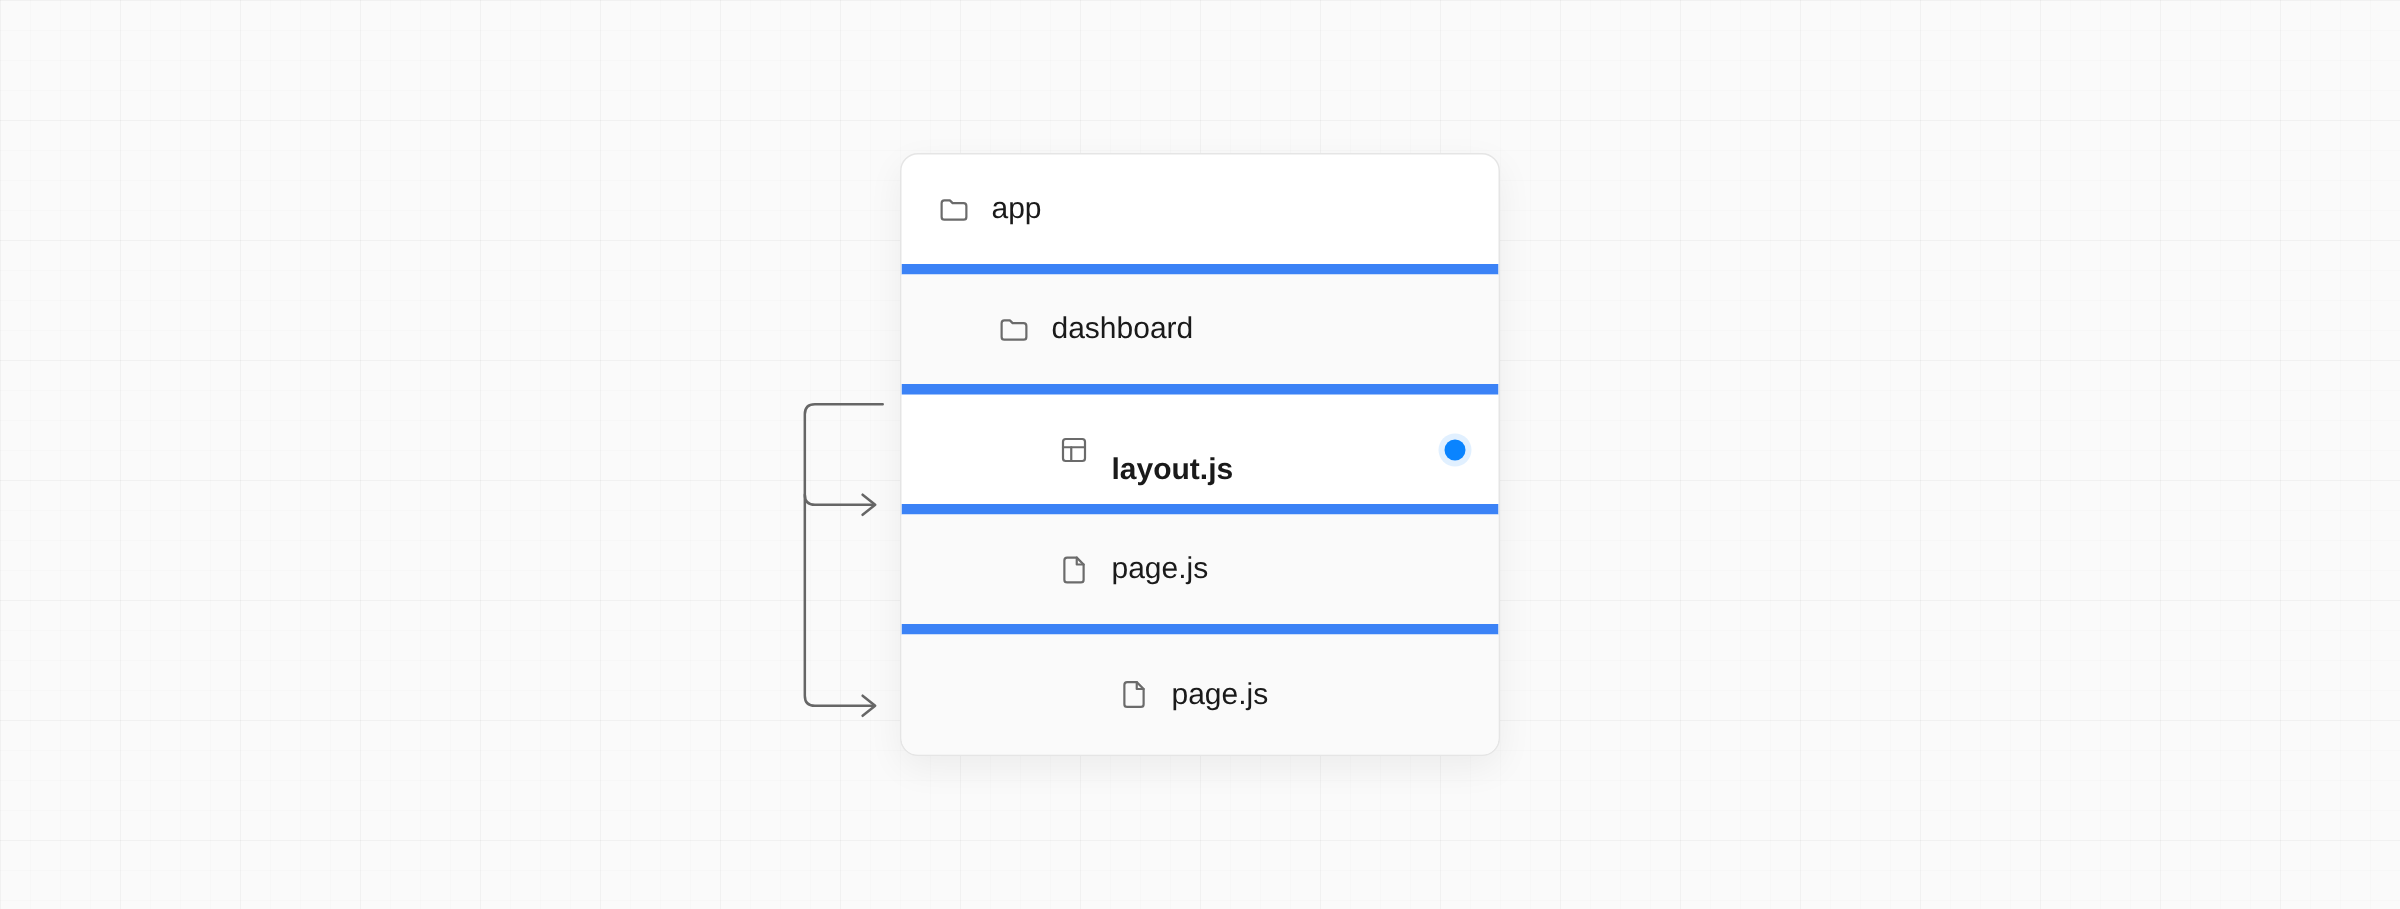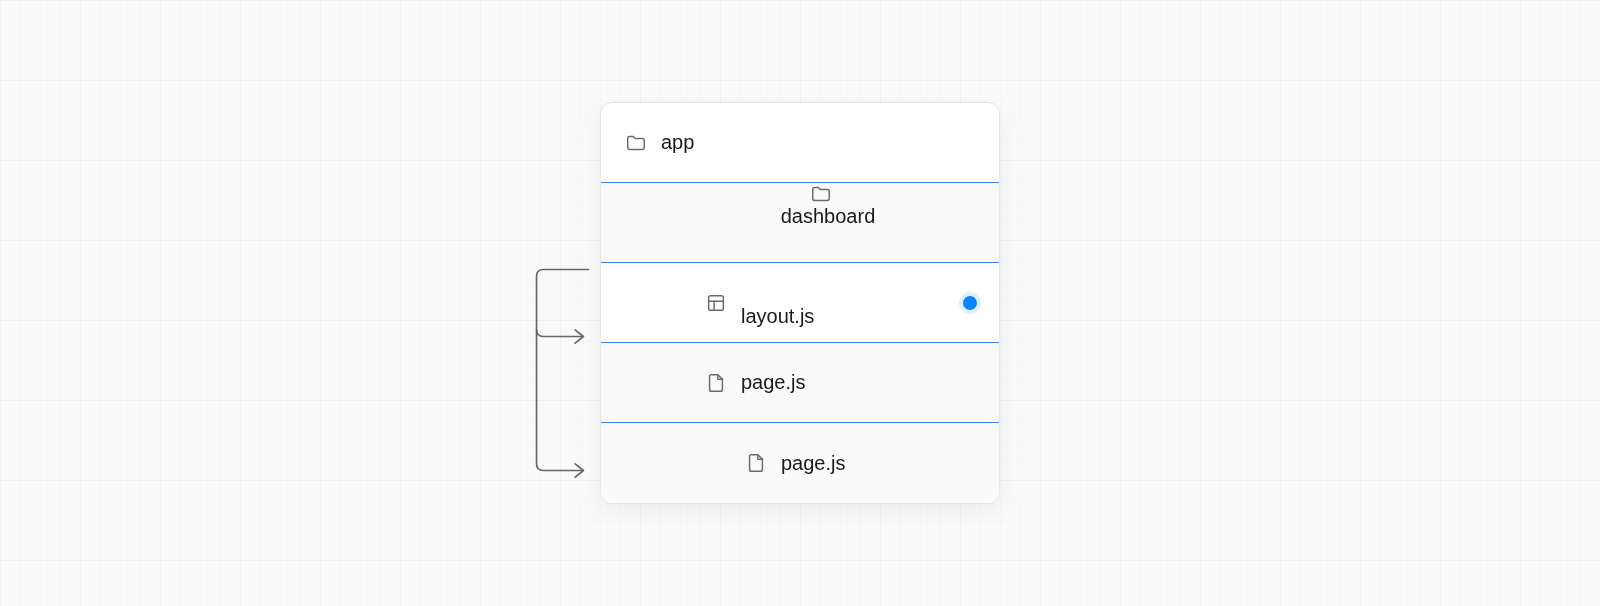--- a/index.html
+++ b/index.html
@@ -48,42 +48,42 @@
     border: 1px solid #e5e5e5;
     border-radius: 12px;
     box-shadow: 0 8px 24px rgba(0,0,0,0.06);
     overflow: hidden;
   }
   .row {
     display: flex;
     align-items: center;
     height: 80px;
     padding: 0 22px 0 0;
-    border-bottom: 1px solid #3b82f6;
+    border-bottom: 7px solid #3b82f6;
   }
   .row:last-child { border-bottom: 0; }
   .row.shaded { background: #fafafa; }
   .row .label {
     font-size: 20px;
     color: #1a1a1a;
     margin-left: 14px;
     white-space: nowrap;
   }
-  .row .label.bold { font-weight: 400; margin-top: 28px; }
+  .row .label.bold { font-weight: 700; margin-top: 28px; }
   .row .spacer { flex: 1; }
   .dot {
     width: 14px;
     height: 14px;
     border-radius: 50%;
     background: #0a84ff;
     box-shadow: 0 0 0 4px rgba(10,132,255,0.12);
   }
   
   .indent-0 { padding-left: 24px; }
-  .indent-1 { padding-left: 64px; flex-direction: column; }
+  .indent-1 { padding-left: 64px; }
   .indent-2 { padding-left: 104px; }
   .indent-3 { padding-left: 144px; }
   
   .ico {
     width: 22px;
     height: 22px;
     flex: 0 0 22px;
     display: inline-flex;
     align-items: center;
     justify-content: center;

